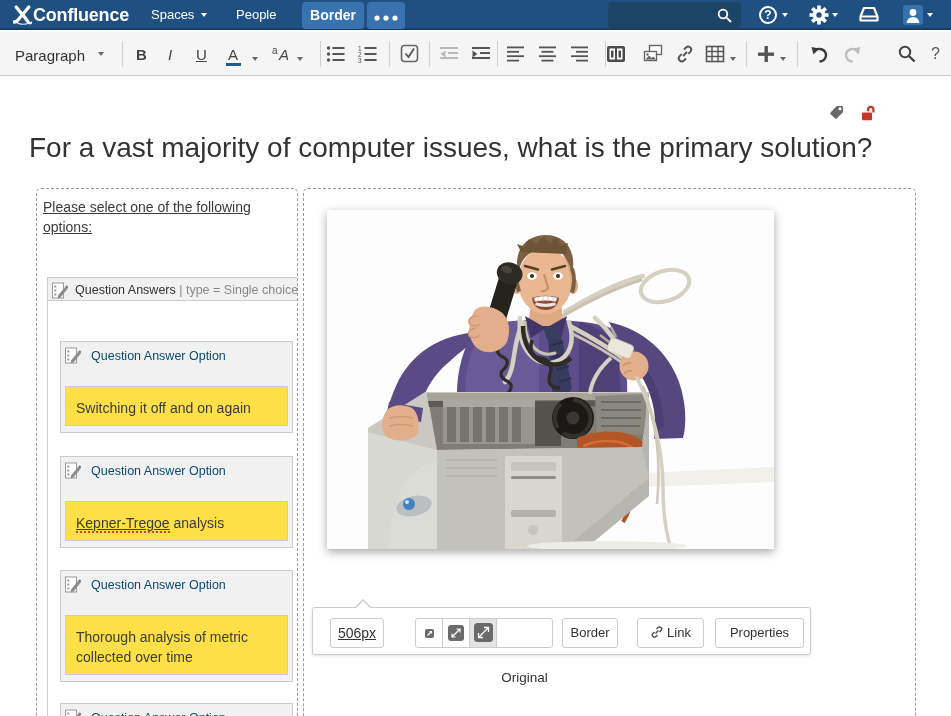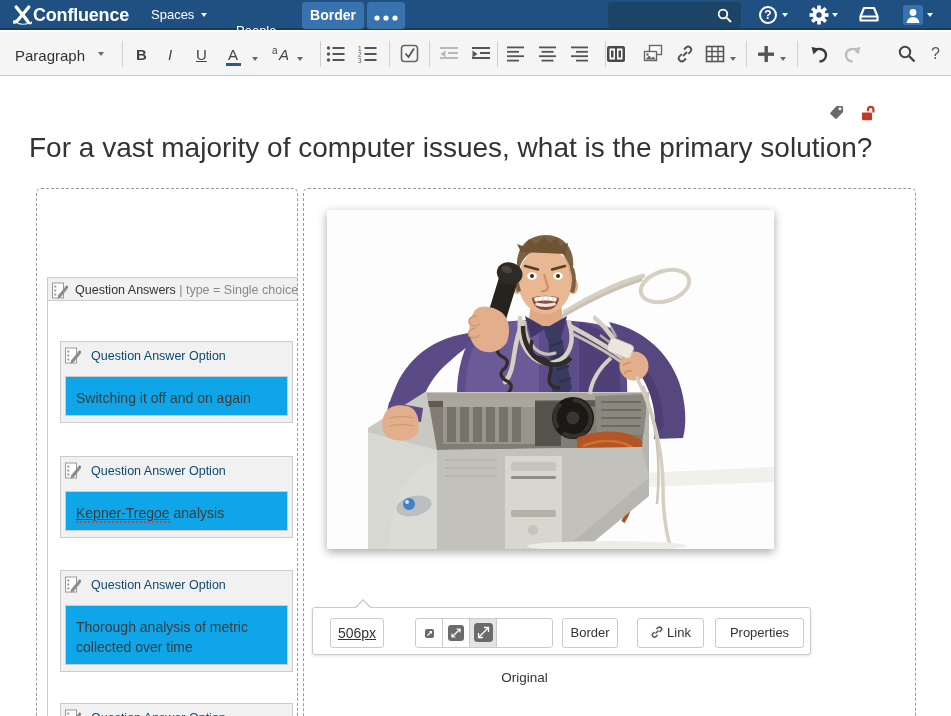--- a/index.html
+++ b/index.html
@@ -30,21 +30,21 @@
   border-top:4.5px solid #666; }
 
 
 .bc a { color:#3572b0; text-decoration:none; }
 .col { position:absolute; border:1px dashed #999; border-radius:5px; }
 .mhead { background:#f1f1f1; border:1px solid #ccc; position:relative; }
 .mtitle { font-size:12.5px; color:#333; }
 .mgrey { color:#888; }
 .obox { position:absolute; left:12px; width:233px; background:#f1f1f1;
   border:1px solid #ccc; }
-.oinner { margin:6px 4px 6px 4px; background:#0ea5e9; border:1px solid #ccc;
+.oinner { margin:16px 4px 6px 4px; background:#fde047; border:1px solid #ccc;
   font-size:14px; color:#3b3b3b; padding:11px 10px 7px 10px; line-height:20px; }
 .ohead { height:28px; position:relative; }
 .ohead .otxt { position:absolute; left:30px; top:7px; font-size:12.5px; color:#0c4a6e; }
 .micon { position:absolute; left:4px; top:5px; }
 
 
 #imgtb { position:absolute; background:#fff; border:1px solid #ccc;
   border-radius:3px; box-shadow:0 1px 3px rgba(0,0,0,0.12); }
 .ibtn { position:absolute; top:10px; height:30px; border:1px solid #ccc;
   border-radius:3px; background:#fff; font-size:13.5px; color:#333;
@@ -59,21 +59,21 @@
     <svg width="19" height="21" viewBox="0 0 19 21">
       <path d="M3.2 2 C 7 7, 11 11, 14.8 16.5" stroke="#fff" stroke-width="3.2" fill="none" stroke-linecap="round"></path>
       <path d="M15.8 2 C 12 7, 8 11, 5.2 14.8 C 3.6 16.8, 2.2 17.6, 1 17" stroke="#fff" stroke-width="3.2" fill="none" stroke-linecap="round"></path>
       <path d="M14.8 16.5 C 16 18.4, 17.4 18.8, 18.4 17.6" stroke="#fff" stroke-width="2.2" fill="none" stroke-linecap="round"></path>
       <path d="M2 15 C 3.5 19.6, 12.5 20.6, 16.5 17.2" stroke="#fff" stroke-width="1.2" fill="none" opacity="0.85"></path>
     </svg>
   </div>
   <div class="navtxt" style="left:33px; font-size:18px; font-weight:bold; letter-spacing:-0.2px;">Confluence</div>
   <div class="navtxt" style="left:151px;">Spaces</div>
   <div class="caret" style="left:201px; top:13px;"></div>
-  <div class="navtxt" style="left:236px;margin-top:16px;">People</div>
+  <div class="navtxt" style="left:236px;">People</div>
   <div class="hbtn" style="left:302px; width:62px; font-weight:bold; font-size:14px;">Border</div>
   <div class="hbtn" style="left:367px; width:38px;"><svg width="24" height="6" viewBox="0 0 24 6" style="margin-top:11px;">
           <circle cx="3" cy="3" r="2.6" fill="#fff"></circle>
           <circle cx="12" cy="3" r="2.6" fill="#fff"></circle>
           <circle cx="21" cy="3" r="2.6" fill="#fff"></circle>
         </svg></div>
   <div class="abs" style="left:608px; top:2px; width:133px; height:26px; background:#1b4467; border-radius:4px;">
     <svg width="15" height="15" viewBox="0 0 15 15" style="position:absolute; right:9px; top:6px;">
       <circle cx="6" cy="6" r="4.3" stroke="#fff" stroke-width="1.8" fill="none"></circle>
       <line x1="9.6" y1="9.6" x2="14" y2="14" stroke="#fff" stroke-width="2"></line>
@@ -292,20 +292,21 @@
 </div>
 <div class="abs" style="left:860px; top:104px;">
   <svg width="16" height="17" viewBox="0 0 16 17">
     <rect x="2" y="8.6" width="10" height="7.6" rx="1" fill="#c53727"></rect>
     <path d="M8 7.2 V5.6 a2.7 2.7 0 0 1 5.4 0 V8.6" stroke="#c53727" stroke-width="2.2" fill="none"></path>
   </svg>
 </div>
 <div class="abs" style="left:29px; top:132px; font-size:28px; color:#333;">For a vast majority of computer issues, what is the primary solution?</div>
 
 <div class="col" style="left:36px; top:188px; width:262px; height:540px; overflow:hidden;">
+  <div class="abs" style="left:6px; top:9px; width:230px; font-size:14px; line-height:19.5px; color:#3b3b3b; text-decoration:underline;">Please select one of the following options:</div>
 
   <div class="abs" style="left:10px; top:88px; width:400px;">
     <div class="mhead" style="height:24px;">
       <span class="micon" style="top:4px;"><svg width="16" height="18" viewBox="0 0 16 18">
               <rect x="0.5" y="1" width="11" height="15" fill="#fff" stroke="#9a9a9a"></rect>
               <rect x="2.3" y="3.5" width="2" height="2" fill="#9a9a9a"></rect>
               <rect x="2.3" y="7.5" width="2" height="2" fill="#9a9a9a"></rect>
               <rect x="2.3" y="11.5" width="2" height="2" fill="#9a9a9a"></rect>
               <path d="M5.5 16.5 L6.2 13.2 L13 5 L15.4 7 L8.6 15.4 L5.5 16.5 Z" fill="#8d8d8d"></path>
               <path d="M13 5 L13.9 3.9 Q14.5 3.2 15.2 3.8 L15.8 4.3 Q16.4 4.9 15.9 5.6 L15.3 6.9 Z" fill="#787878"></path>

